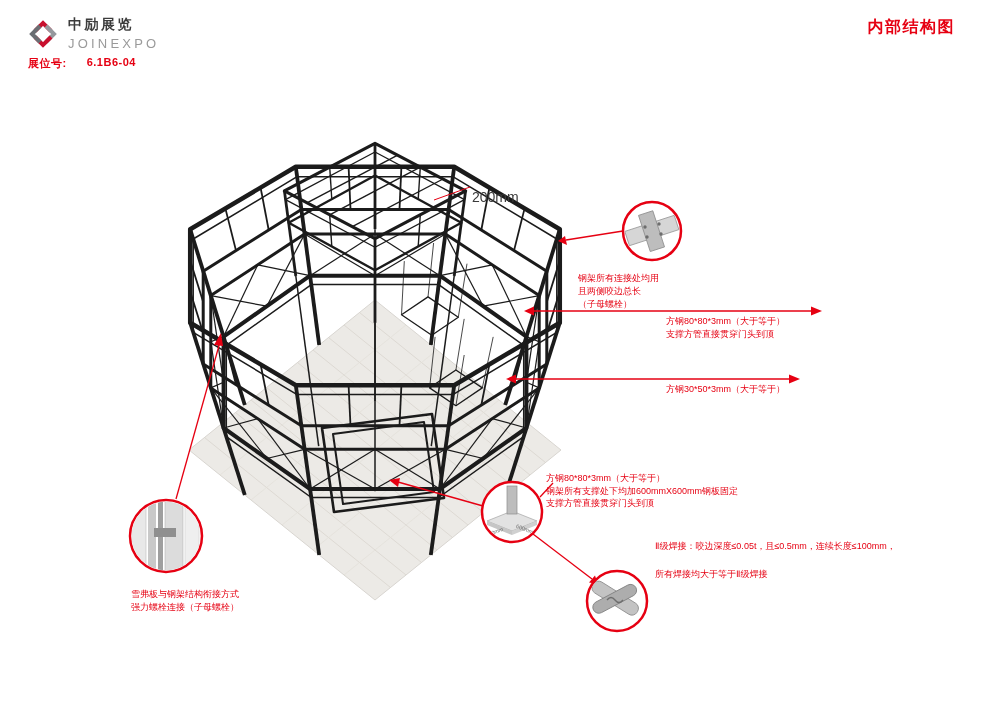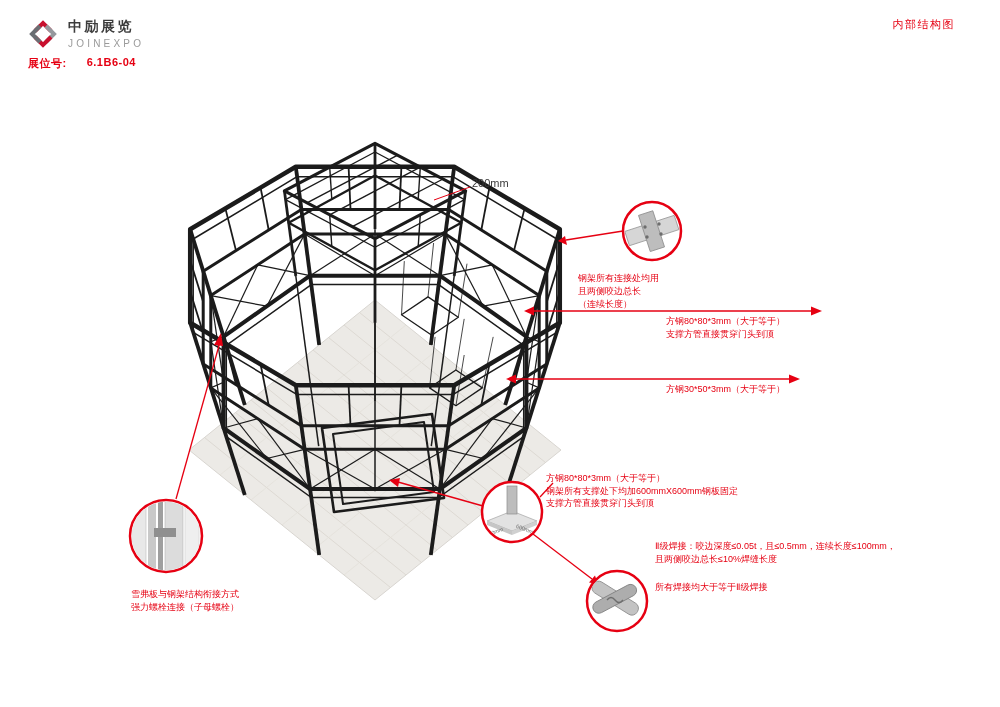--- a/index.html
+++ b/index.html
@@ -5,26 +5,26 @@
 <style>
   :root{ --accent:#e60012; --structure:#1b1b1b; }
   *{margin:0;padding:0;box-sizing:border-box}
   html,body{background:#fff}
   body{font-family:"Liberation Sans", sans-serif;}
   .page{position:relative;width:1000px;height:707px;background:#fff;overflow:hidden}
   .drawing{position:absolute;left:0;top:0}
   .logo{position:absolute;left:25px;top:16px;display:flex;align-items:center;gap:7px}
   .logo-text{display:flex;flex-direction:column}
   .logo-cn{font-size:14px;font-weight:bold;color:#3c3c3c;letter-spacing:2.5px;line-height:15px}
-  .logo-en{font-size:10px;color:#9a9a9a;letter-spacing:3.2px;margin-top:4px}
+  .logo-en{font-size:13px;color:#9a9a9a;letter-spacing:3.2px;margin-top:4px}
   .booth{position:absolute;left:28px;top:56px;color:var(--accent);font-size:11px;font-weight:bold;letter-spacing:.5px;display:flex;gap:20px}
-  .doc-title{position:absolute;right:45px;top:17px;color:var(--accent);font-size:11px;font-weight:normal;letter-spacing:1.5px}
+  .doc-title{position:absolute;right:45px;top:17px;color:var(--accent);font-size:16px;font-weight:bold;letter-spacing:1.5px}
   .note{position:absolute;color:var(--accent);font-size:9px;line-height:13px;white-space:nowrap}
   .note div{white-space:nowrap}
-  .dim-label{position:absolute;left:472px;top:177px;color:#3a3a3a;font-size:11px}
+  .dim-label{position:absolute;left:472px;top:189px;color:#3a3a3a;font-size:14px}
   .weld-gap{margin-top:15px}
 </style>
 </head>
 <body>
 
 <div class="page">
 
   <div class="logo">
     <svg width="36" height="36" viewBox="0 0 36 36">
       <g fill="none" stroke-width="4">
@@ -243,41 +243,40 @@
         <path d="M607,600 q4,-5 8,0 q4,5 8,0" stroke="#6e6e6e" stroke-width="1.4" fill="none"></path>
       </g>
     </g>
   </svg>
 
   <div class="dim-label">200mm</div>
 
   <div class="note" style="left:578px;top:272px">
     <div>钢架所有连接处均用</div>
     <div>且两侧咬边总长</div>
-    <div>（连续长度）</div>
+    <div>（子母螺栓）</div>
   </div>
 
   <div class="note" style="left:666px;top:315px">
     <div>方钢80*80*3mm（大于等于）</div>
     <div>支撑方管直接贯穿门头到顶</div>
   </div>
 
   <div class="note" style="left:666px;top:383px">
     <div>方钢30*50*3mm（大于等于）</div>
   </div>
 
   <div class="note" style="left:546px;top:472px;line-height:12.5px">
     <div>方钢80*80*3mm（大于等于）</div>
     <div>钢架所有支撑处下均加600mmX600mm钢板固定</div>
     <div>支撑方管直接贯穿门头到顶</div>
   </div>
 
   <div class="note" style="left:655px;top:540px">
     <div>Ⅱ级焊接：咬边深度≤0.05t，且≤0.5mm，连续长度≤100mm，</div>
-    <div>且两侧咬边总长≤10%焊缝长度</div>
     <div class="weld-gap">所有焊接均大于等于Ⅱ级焊接</div>
   </div>
 
   <div class="note" style="left:131px;top:588px">
     <div>雪弗板与钢架结构衔接方式</div>
     <div>强力螺栓连接（子母螺栓）</div>
   </div>
 
 </div>
 

